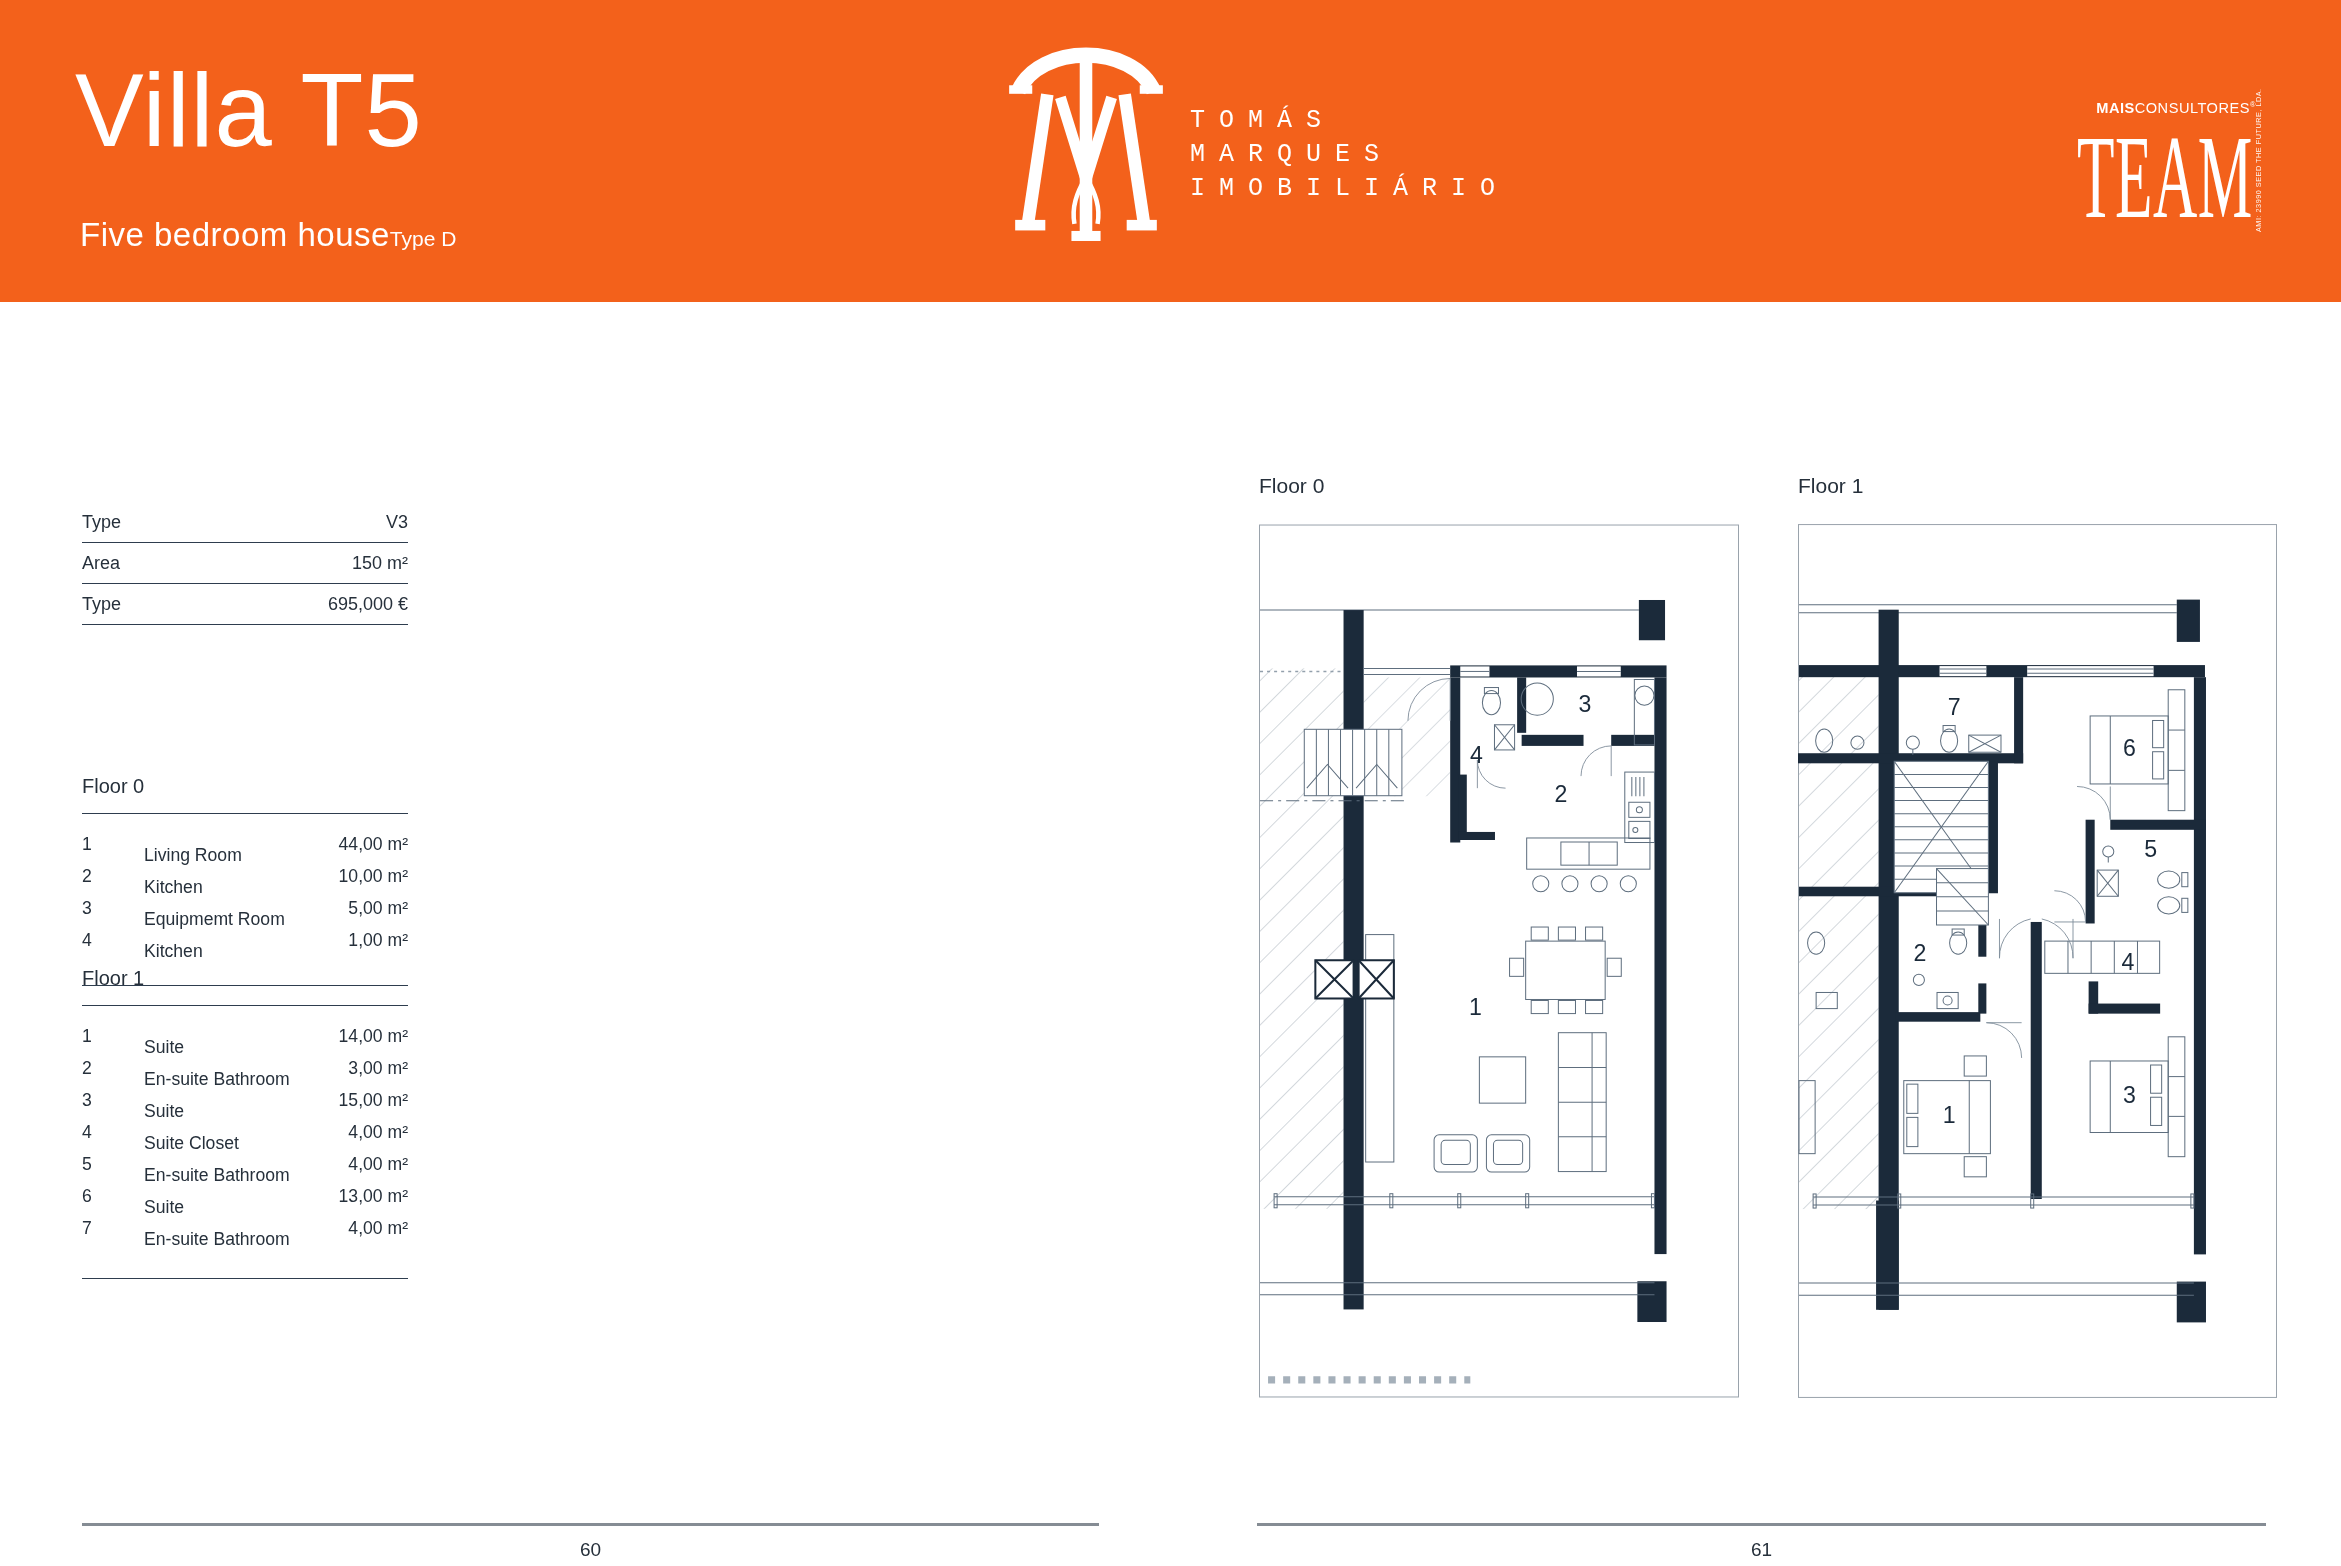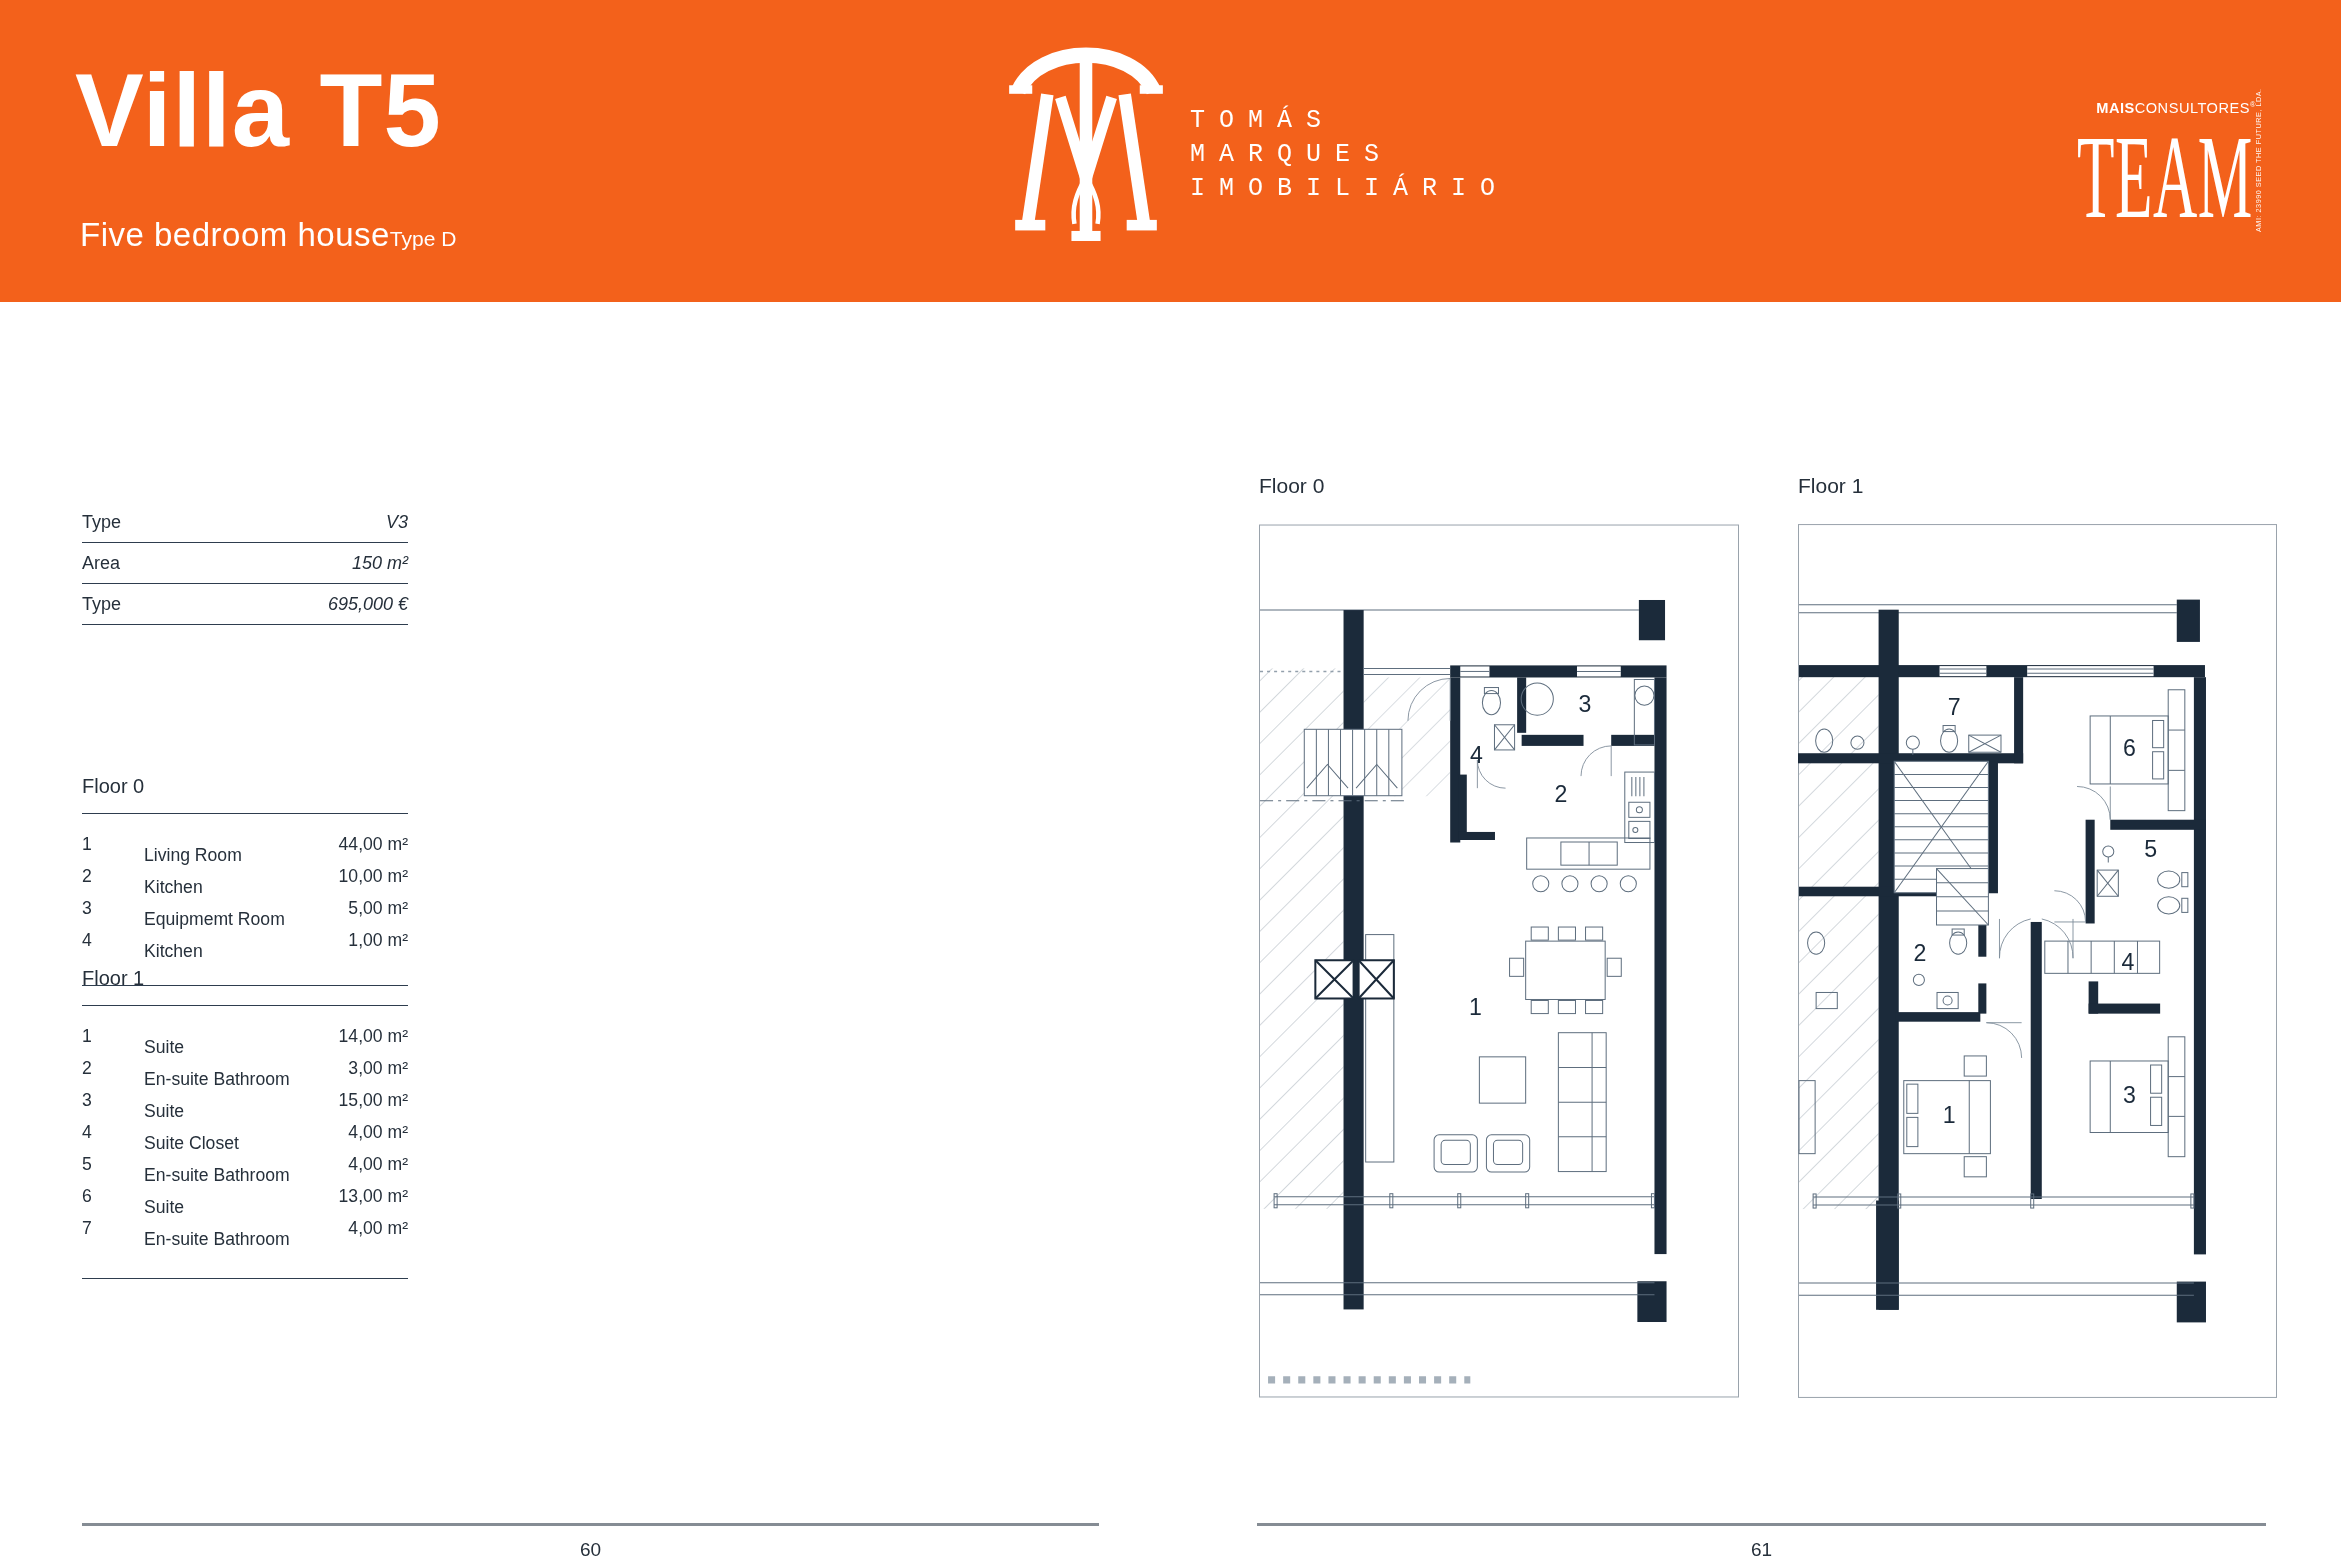--- a/index.html
+++ b/index.html
@@ -6,40 +6,40 @@
     --accent:#F3611B; --wall:#1B2A3A; --line:#5E6E7E; --table-rule:#2E3D4E;
     --footer-rule:#858C94; --text:#26303B; --hatch:#93A0AC; --plan-border:#9AA3AC;
   }
   *{margin:0;padding:0;box-sizing:border-box;}
   html,body{background:#fff;}
   body{font-family:"Liberation Sans",sans-serif;color:var(--text);}
   .page{position:relative;width:2342px;height:1567px;background:#fff;overflow:hidden;}
 
   
   .header{position:absolute;left:0;top:0;width:2342px;height:302px;background:var(--accent);}
-  .title{position:absolute;left:75px;top:59px;font-size:103px;font-weight:700;color:#fff;line-height:1;letter-spacing:1px;}
+  .title{position:absolute;left:75px;top:59px;font-size:103px;font-weight:400;color:#fff;line-height:1;letter-spacing:1px;}
   .subtitle-row{position:absolute;left:80px;top:216px;display:flex;align-items:baseline;color:#fff;}
   .subtitle{font-size:33px;font-weight:300;letter-spacing:0.5px;}
   .type-tag{font-size:21px;font-weight:300;margin-left:0;}
 
   .brand{position:absolute;left:1008px;top:28px;display:flex;font-family:Liberation Mono, monospace;}
   .brand-mono{width:156px;height:216px;}
   .brand-text{margin-left:26px;margin-top:76px;color:#fff;font-size:25px;font-weight:300;letter-spacing:14px;line-height:34px;white-space:nowrap;}
 
   .partner{position:absolute;left:2077px;top:100px;width:191px;color:#fff;}
   .partner-top{width:179px;text-align:right;font-size:14.6px;letter-spacing:0.5px;font-weight:400;white-space:nowrap;}
   .partner-top b{font-weight:bold;}
   .partner-top sup{font-size:7.5px;}
   .partner-wordmark{font-family:"Liberation Serif",serif;font-size:118px;line-height:101px;margin-top:11px;transform:scaleX(0.52);transform-origin:left top;letter-spacing:1px;white-space:nowrap;}
   .partner-side{position:absolute;left:177px;top:26px;height:106px;font-size:7.3px;letter-spacing:0.5px;writing-mode:vertical-rl;transform:rotate(180deg);opacity:.95;white-space:nowrap;}
 
   
   .info-table{position:absolute;left:82px;top:502px;width:326px;}
   .info-row{height:41px;display:flex;justify-content:space-between;align-items:center;border-bottom:1.5px solid var(--table-rule);font-size:18px;}
-  .info-row .v{text-align:right;font-style:italic;}
+  .info-row .v{text-align:right;}
   sup{font-size:.6em;}
 
   .floor-section{position:absolute;left:82px;width:326px;}
   .fs0{top:775px;} .fs1{top:967px;}
   .floor-heading{font-size:20px;padding-bottom:15px;border-bottom:1.5px solid var(--table-rule);}
   .room-list{margin-top:20px;border-bottom:1.5px solid var(--table-rule);}
   .rl0{padding-bottom:23px;} .rl1{padding-bottom:28px;}
   .room-row{display:flex;font-size:17.6px;line-height:21px;}
   .room-number{width:62px;flex:none;}
   .room-name{flex:1;margin-top:11px;}

